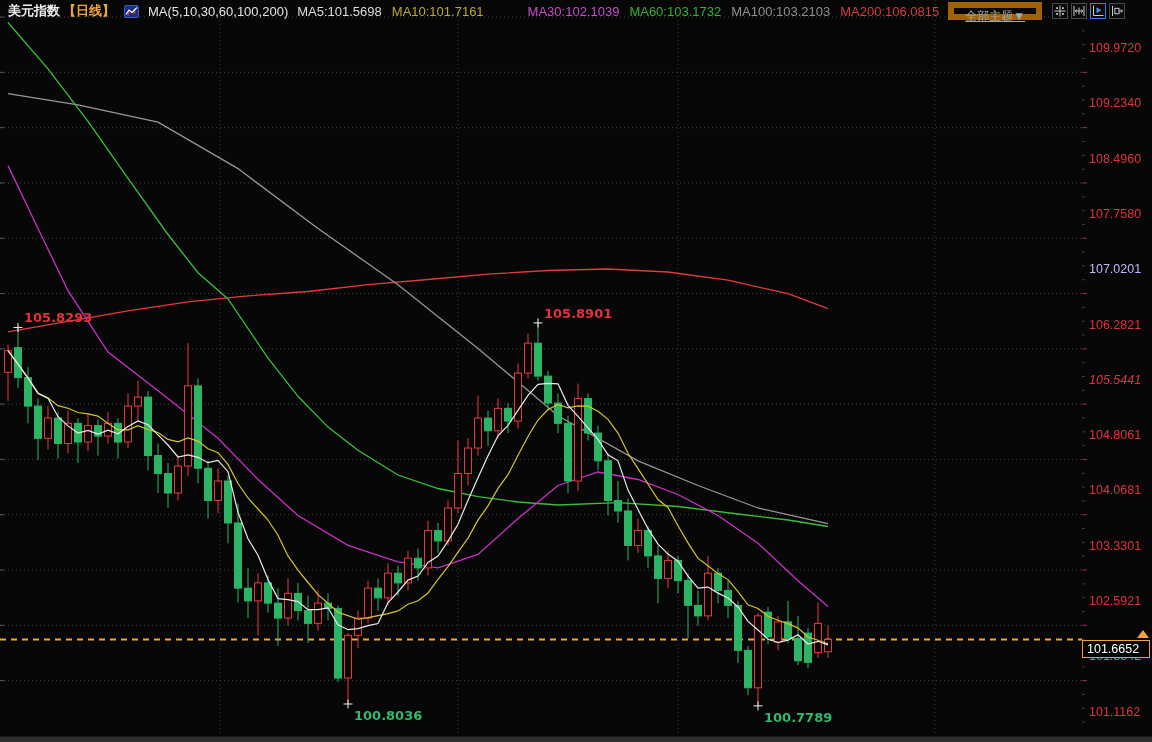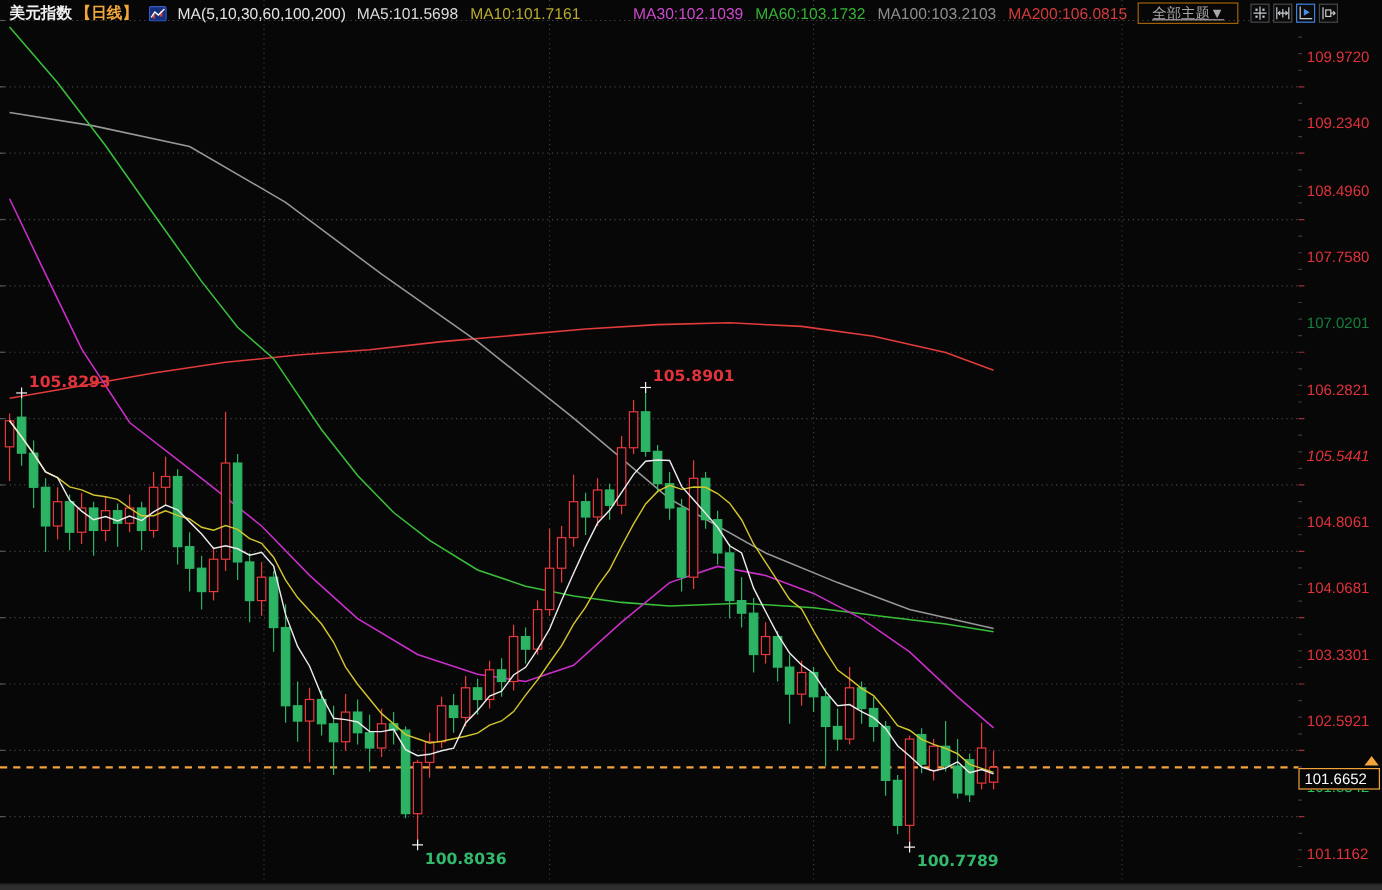--- a/index.html
+++ b/index.html
@@ -10,21 +10,21 @@
   .topbar{position:absolute;top:0;left:0;width:992px;height:22px;display:flex;
           align-items:center;gap:9px;padding-left:8px;box-sizing:border-box;
           font-size:13px;white-space:nowrap;z-index:5;}
   .title{color:#f0f0f0;font-weight:700;}
   .period{color:#efa63b;font-weight:700;margin-left:-6px;}
   .kicon{display:flex;align-items:center;}
   .ma-summary{color:#e4e4e4;}
   #ma-values{display:flex;gap:10px;}
   .ma-item{font-size:13px;}
   .right-group{margin-left:auto;display:flex;align-items:center;gap:3px;}
-  .theme-btn{background:transparent;border:1px solid #a16207;color:#a9a9a9;
+  .theme-btn{background:transparent;border:6px solid #a16207;color:#a9a9a9;
              font-size:12px;height:18px;line-height:16px;padding:0 11px;
              text-decoration:underline;margin-right:7px;cursor:pointer;}
   .icon-btn{width:16px;height:16px;background:#0b0b0b;border:1px solid #45484c;
             color:#c9ccd0;padding:0;display:flex;align-items:center;
             justify-content:center;cursor:pointer;box-sizing:border-box;}
   .icon-btn.active{border-color:#3f7fe0;}
   .icon-btn svg{display:block;}
   #axis-labels{position:absolute;inset:0;pointer-events:none;z-index:4;margin-top:32px;}
   .axis-label{position:absolute;left:1089px;color:#e2333c;font-size:12.5px;}
   #price-tag{position:absolute;left:1082px;width:62px;height:16px;
@@ -371,21 +371,21 @@
           </button>
         </span>
     </span>
   </div>
 
   <div id="axis-labels">
       <div class="axis-label" style="top: 9.08257px; color: rgb(226, 51, 60);">109.9720</div>
       <div class="axis-label" style="top: 64.3761px; color: rgb(226, 51, 60);">109.2340</div>
       <div class="axis-label" style="top: 119.67px; color: rgb(226, 51, 60);">108.4960</div>
       <div class="axis-label" style="top: 174.963px; color: rgb(226, 51, 60);">107.7580</div>
-      <div class="axis-label" style="top: 230.249px; color: #15803d;">107.0201</div>
+      <div class="axis-label" style="top: 230.249px; color: #c4b5fd;">107.0201</div>
       <div class="axis-label" style="top: 285.543px; color: rgb(226, 51, 60);">106.2821</div>
       <div class="axis-label" style="top: 340.837px; color: rgb(226, 51, 60); font-style: italic;">105.5441</div>
       <div class="axis-label" style="top: 396.13px; color: rgb(226, 51, 60);">104.8061</div>
       <div class="axis-label" style="top: 451.424px; color: rgb(226, 51, 60);">104.0681</div>
       <div class="axis-label" style="top: 506.717px; color: rgb(226, 51, 60);">103.3301</div>
       <div class="axis-label" style="top: 562.011px; color: rgb(226, 51, 60);">102.5921</div>
       <div class="axis-label" style="top: 617.297px; color: #22c55e;">101.8542</div>
       <div class="axis-label" style="top: 672.591px; color: rgb(226, 51, 60);">101.1162</div>
     </div>
 

